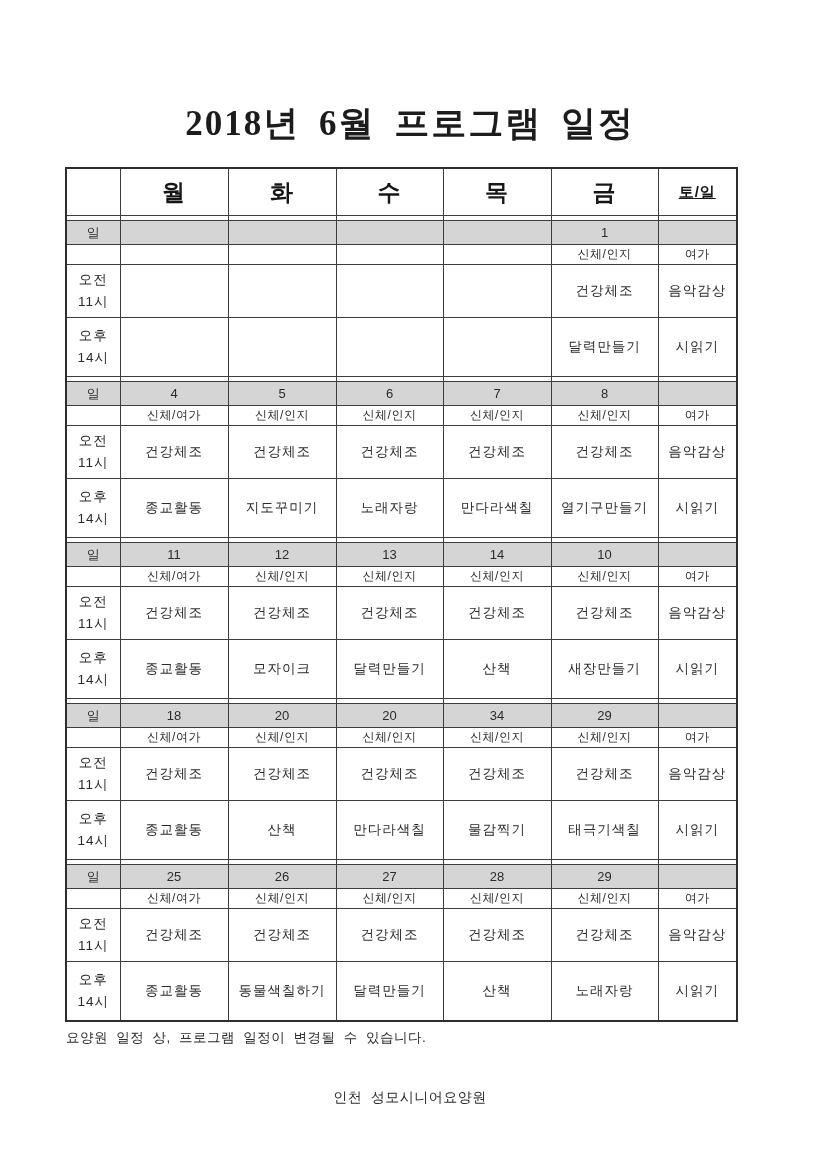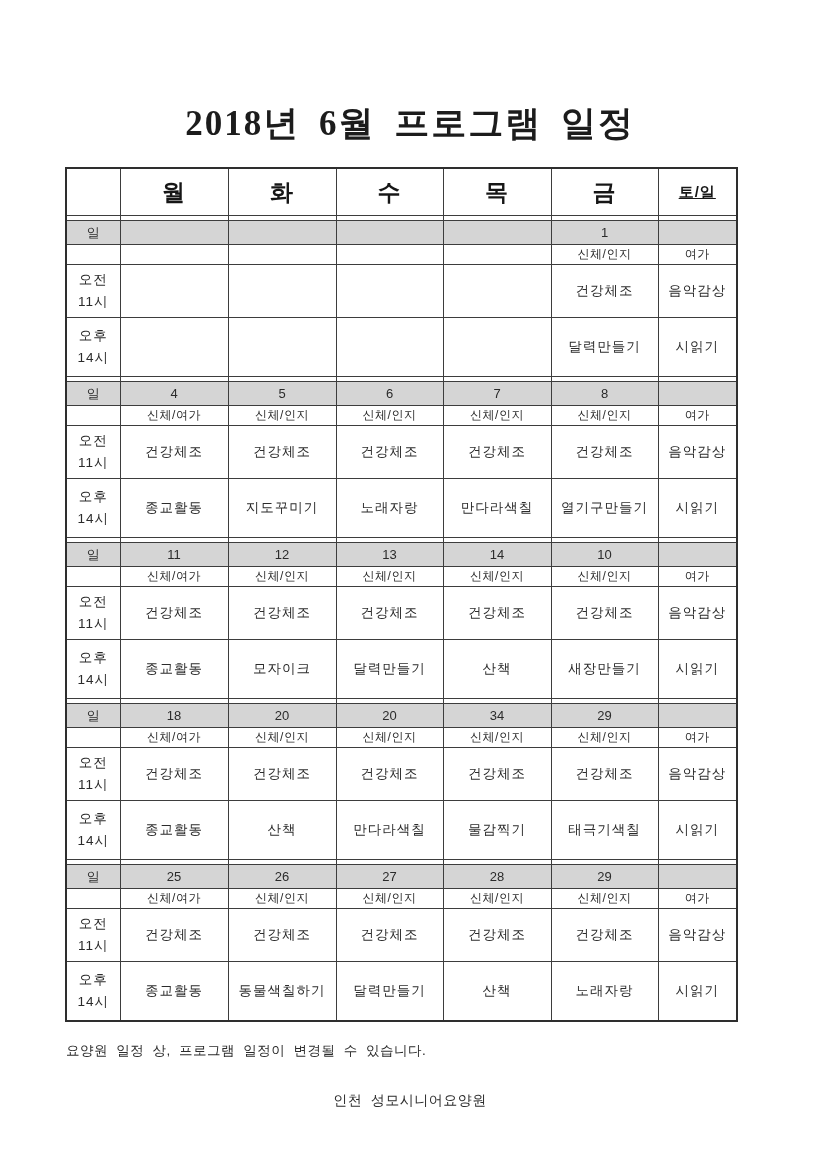--- a/index.html
+++ b/index.html
@@ -57,27 +57,27 @@
   tr.cat-row td {
     height: 19px;
     font-size: 12px;
     letter-spacing: 0.5px;
   }
   tr.am-row td { height: 52px; font-size: 13.5px; letter-spacing: 1px; }
   tr.pm-row td { height: 58px; font-size: 13.5px; letter-spacing: 1px; }
   td.time-label { font-size: 13px; letter-spacing: 0.5px; }
   td.time-label div { line-height: 1.6; }
   .footer-note {
-    margin: 20px 0 0 66px;
+    margin: 7px 0 0 66px;
     font-size: 13.5px;
     letter-spacing: 0.5px;
     word-spacing: 4px;
   }
   .footer-org {
-    margin-top: 32px;
+    margin-top: 42px;
     text-align: center;
     font-size: 14px;
     letter-spacing: 0.5px;
     word-spacing: 4px;
   }
 </style>
 </head>
 <body>
 
 <h1 class="page-title">2018년 6월 프로그램 일정</h1>

